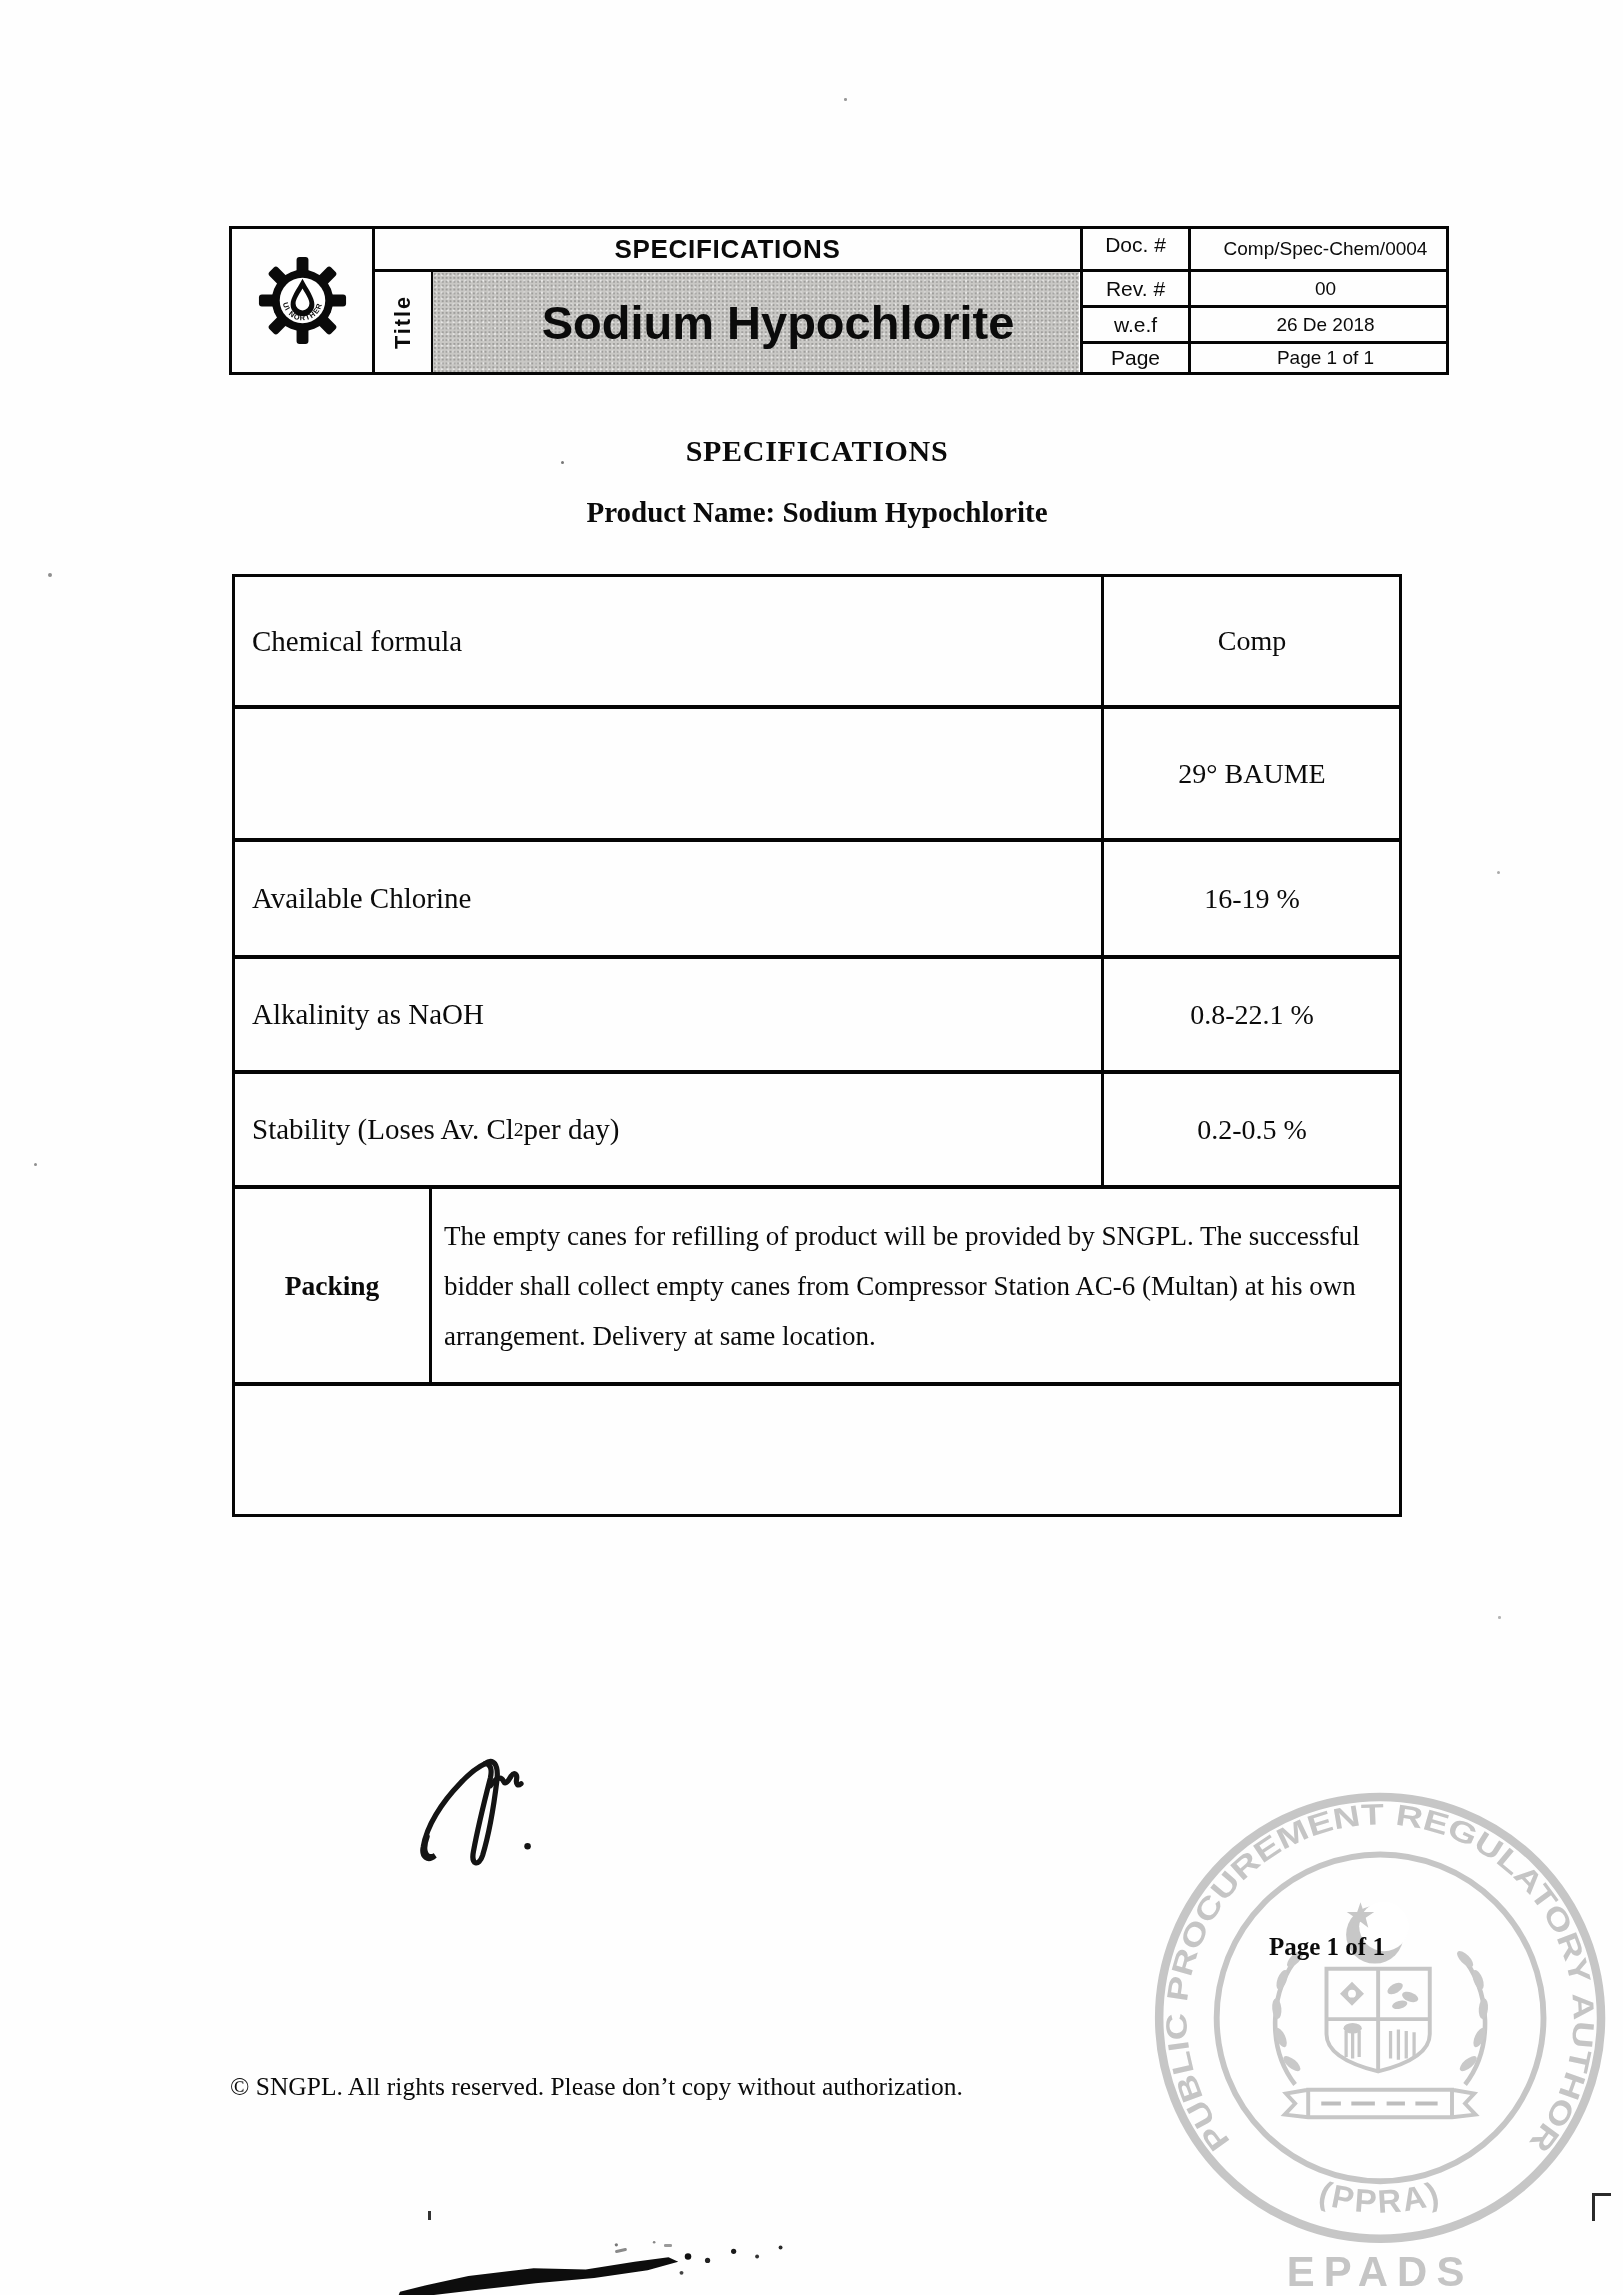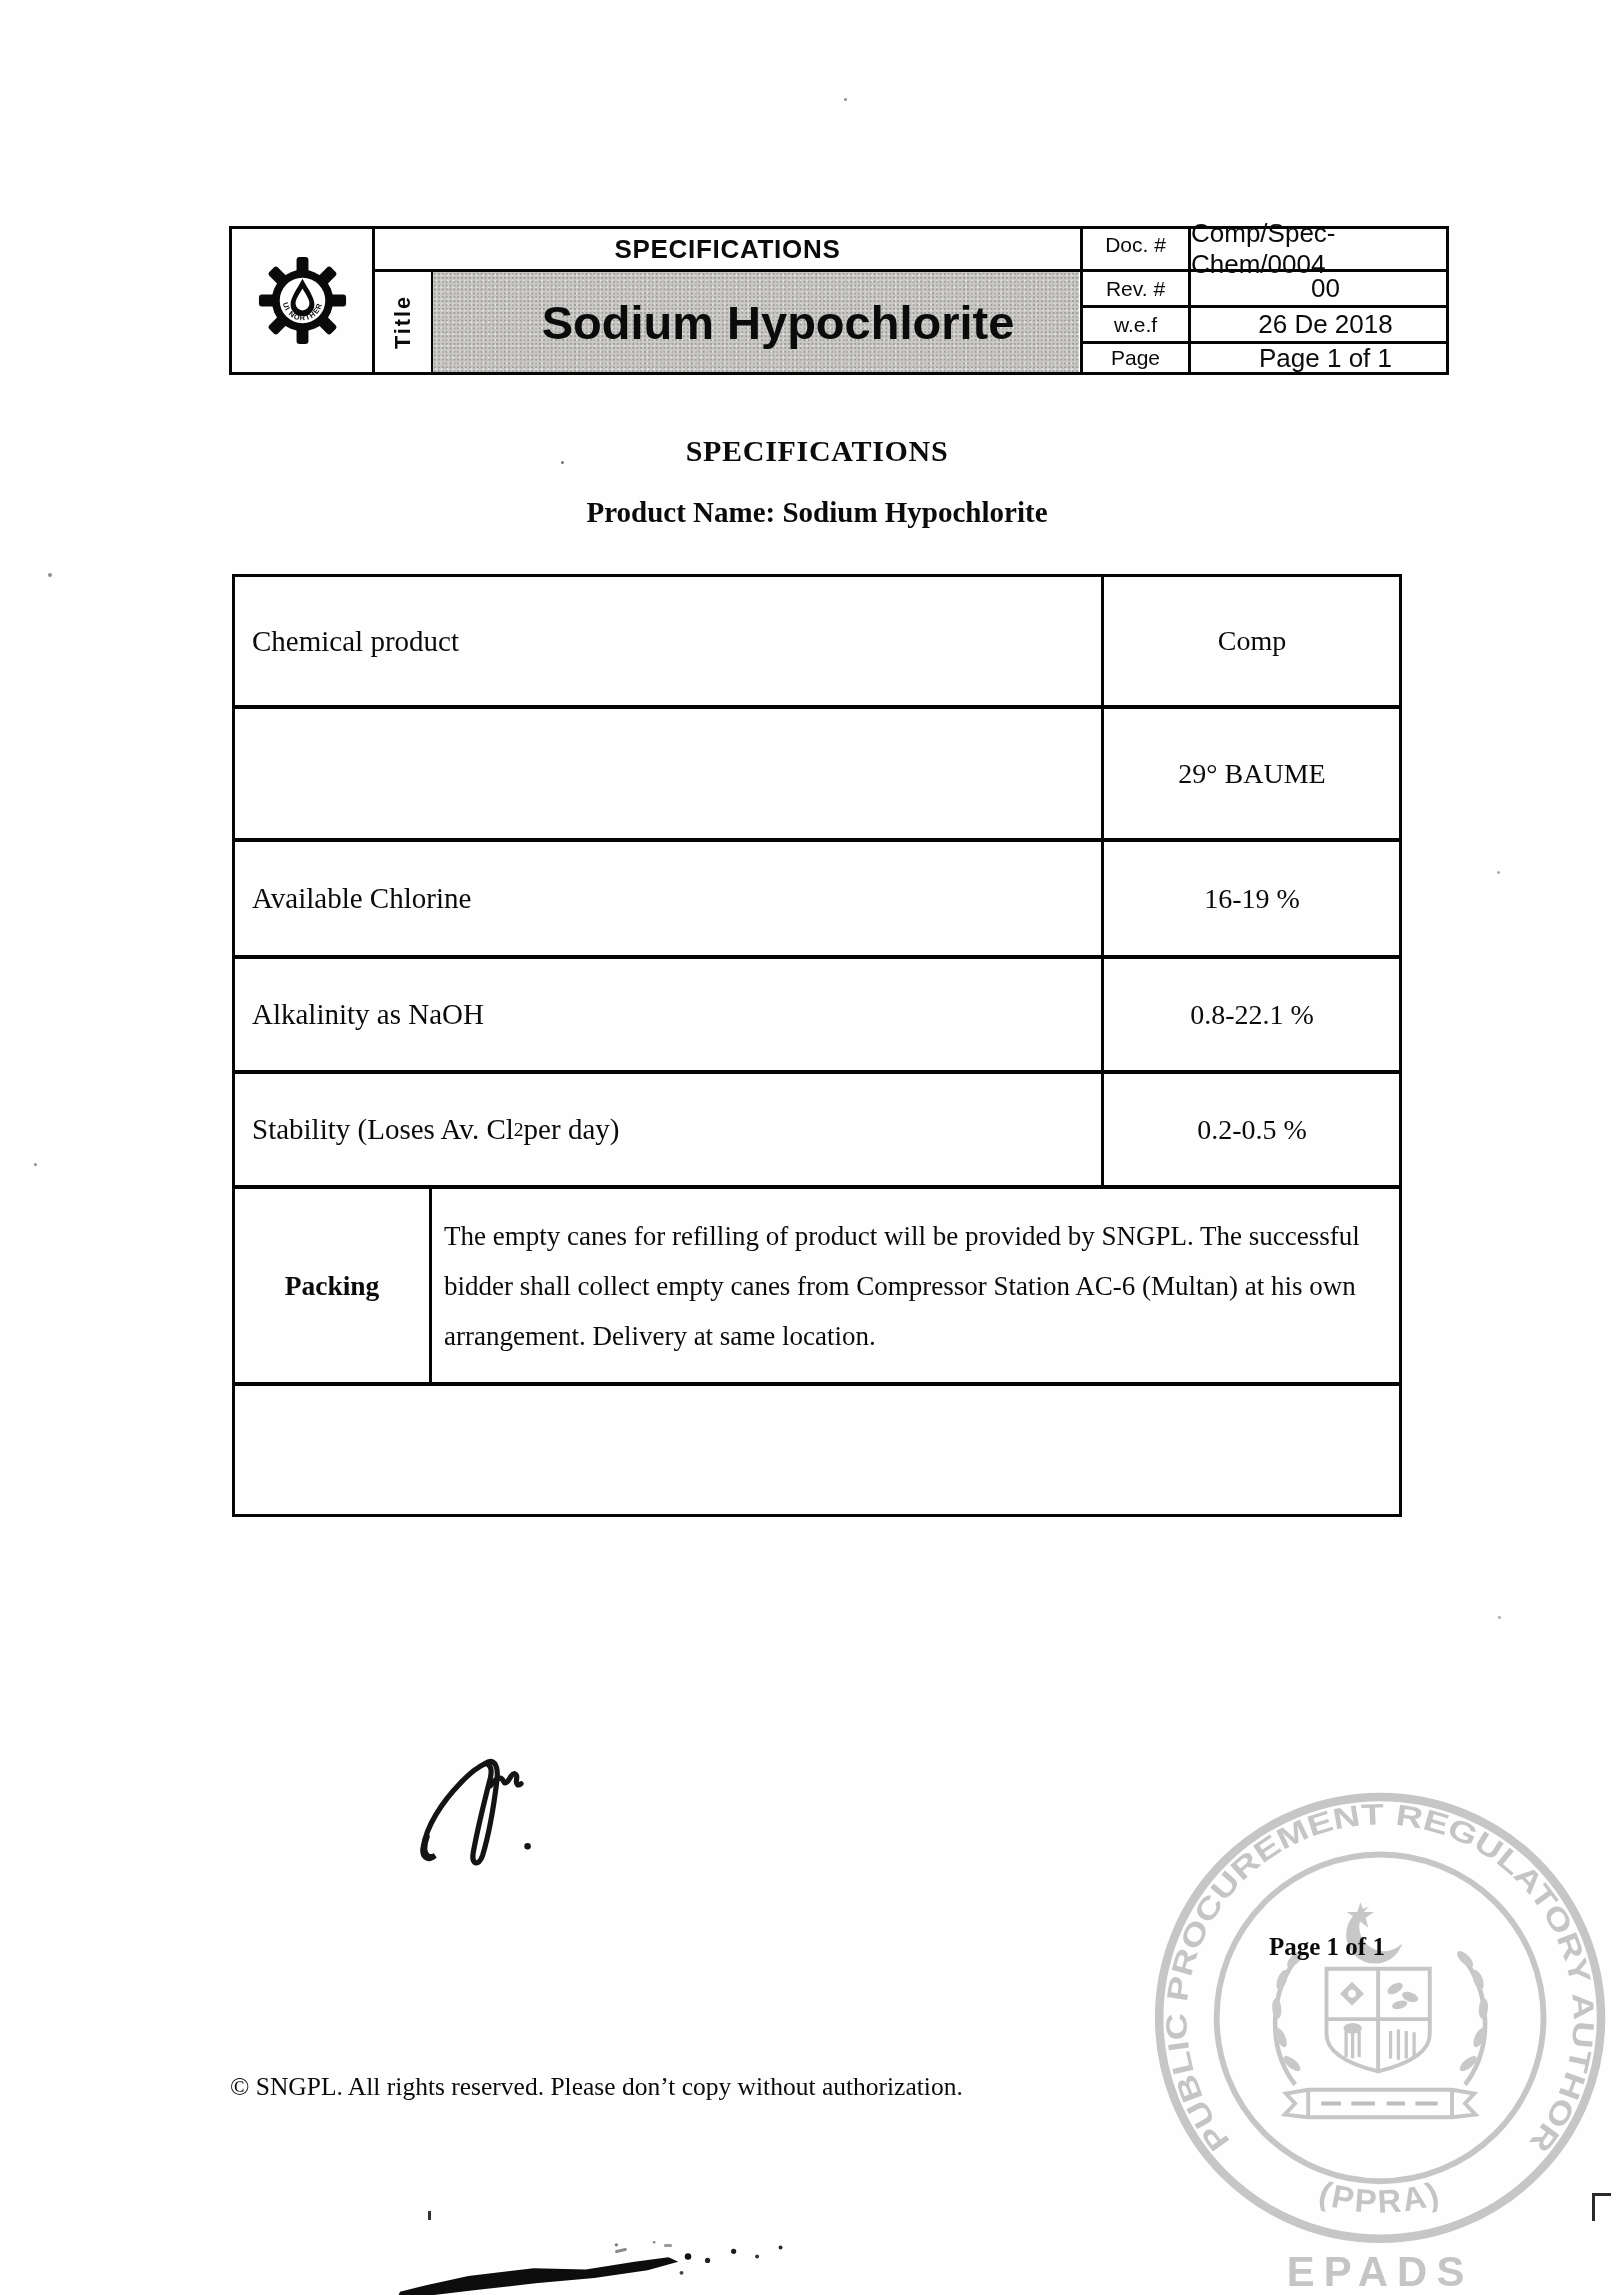--- a/index.html
+++ b/index.html
@@ -17,21 +17,21 @@
   .hdr-spec{position:absolute;left:143px;top:0;width:705px;height:40px;font-size:26px;font-weight:bold;letter-spacing:0.7px;}
   .title-cell{position:absolute;left:143px;top:43px;width:56px;height:100px;}
   .title-cell span{transform:rotate(-90deg);font-size:21.6px;font-weight:600;letter-spacing:2px;}
   .gray-box{position:absolute;left:201px;top:43px;width:646px;height:100px;
      background-color:#c9c8c5;
      background-image:radial-gradient(rgba(30,30,30,.25) 0.7px, transparent 1px),
                       radial-gradient(rgba(255,255,255,.55) 0.7px, transparent 1px);
      background-size:3.9px 3.9px, 5.9px 5.9px;}
   .gray-box span{font-size:47px;font-weight:bold;font-family:"Liberation Sans",sans-serif;padding-left:44px;}
   .meta-lab{position:absolute;left:848px;width:111px;font-size:21px;}
-  .meta-val{position:absolute;left:959px;width:269px;font-size:26px;}
+  .meta-val{position:absolute;left:959px;width:269px;font-size:19px;}
 
   
   .h-spec{position:absolute;left:229px;top:434px;width:1176px;text-align:center;
           font-size:30px;font-weight:bold;letter-spacing:0.7px;}
   .h-prod{position:absolute;left:229px;top:496px;width:1176px;text-align:center;
           font-size:29px;font-weight:bold;}
 
   
   .tbl{position:absolute;left:232px;top:574px;width:1164px;height:937px;border:3.9px solid #050505;}
   .cell-lab{position:absolute;left:0;padding-left:17px;width:844px;font-size:29px;}
@@ -118,21 +118,21 @@
 
     <div class="hline" style="left:0;top:128px;width:1164px;height:3.9px;"></div>
     <div class="hline" style="left:0;top:261px;width:1164px;height:3.9px;"></div>
     <div class="hline" style="left:0;top:378px;width:1164px;height:3.9px;"></div>
     <div class="hline" style="left:0;top:493px;width:1164px;height:3.9px;"></div>
     <div class="hline" style="left:0;top:608px;width:1164px;height:3.9px;"></div>
     <div class="hline" style="left:0;top:805px;width:1164px;height:3.9px;"></div>
     <div class="vline" style="left:866px;top:0;width:2.6px;height:608px;"></div>
     <div class="vline" style="left:194px;top:612px;width:2.6px;height:193px;"></div>
 
-    <div class="cell-lab flexc" style="top:0;height:128px;">Chemical product</div>
+    <div class="cell-lab flexc" style="top:0;height:128px;">Chemical formula</div>
     <div class="cell-val flexc" style="top:0;height:128px;">Comp</div>
 
     <div class="cell-val flexc" style="top:132px;height:129px;">29° BAUME</div>
 
     <div class="cell-lab flexc" style="top:265px;height:113px;">Available Chlorine</div>
     <div class="cell-val flexc" style="top:265px;height:113px;">16-19 %</div>
 
     <div class="cell-lab flexc" style="top:382px;height:111px;">Alkalinity as NaOH</div>
     <div class="cell-val flexc" style="top:382px;height:111px;">0.8-22.1 %</div>
 

